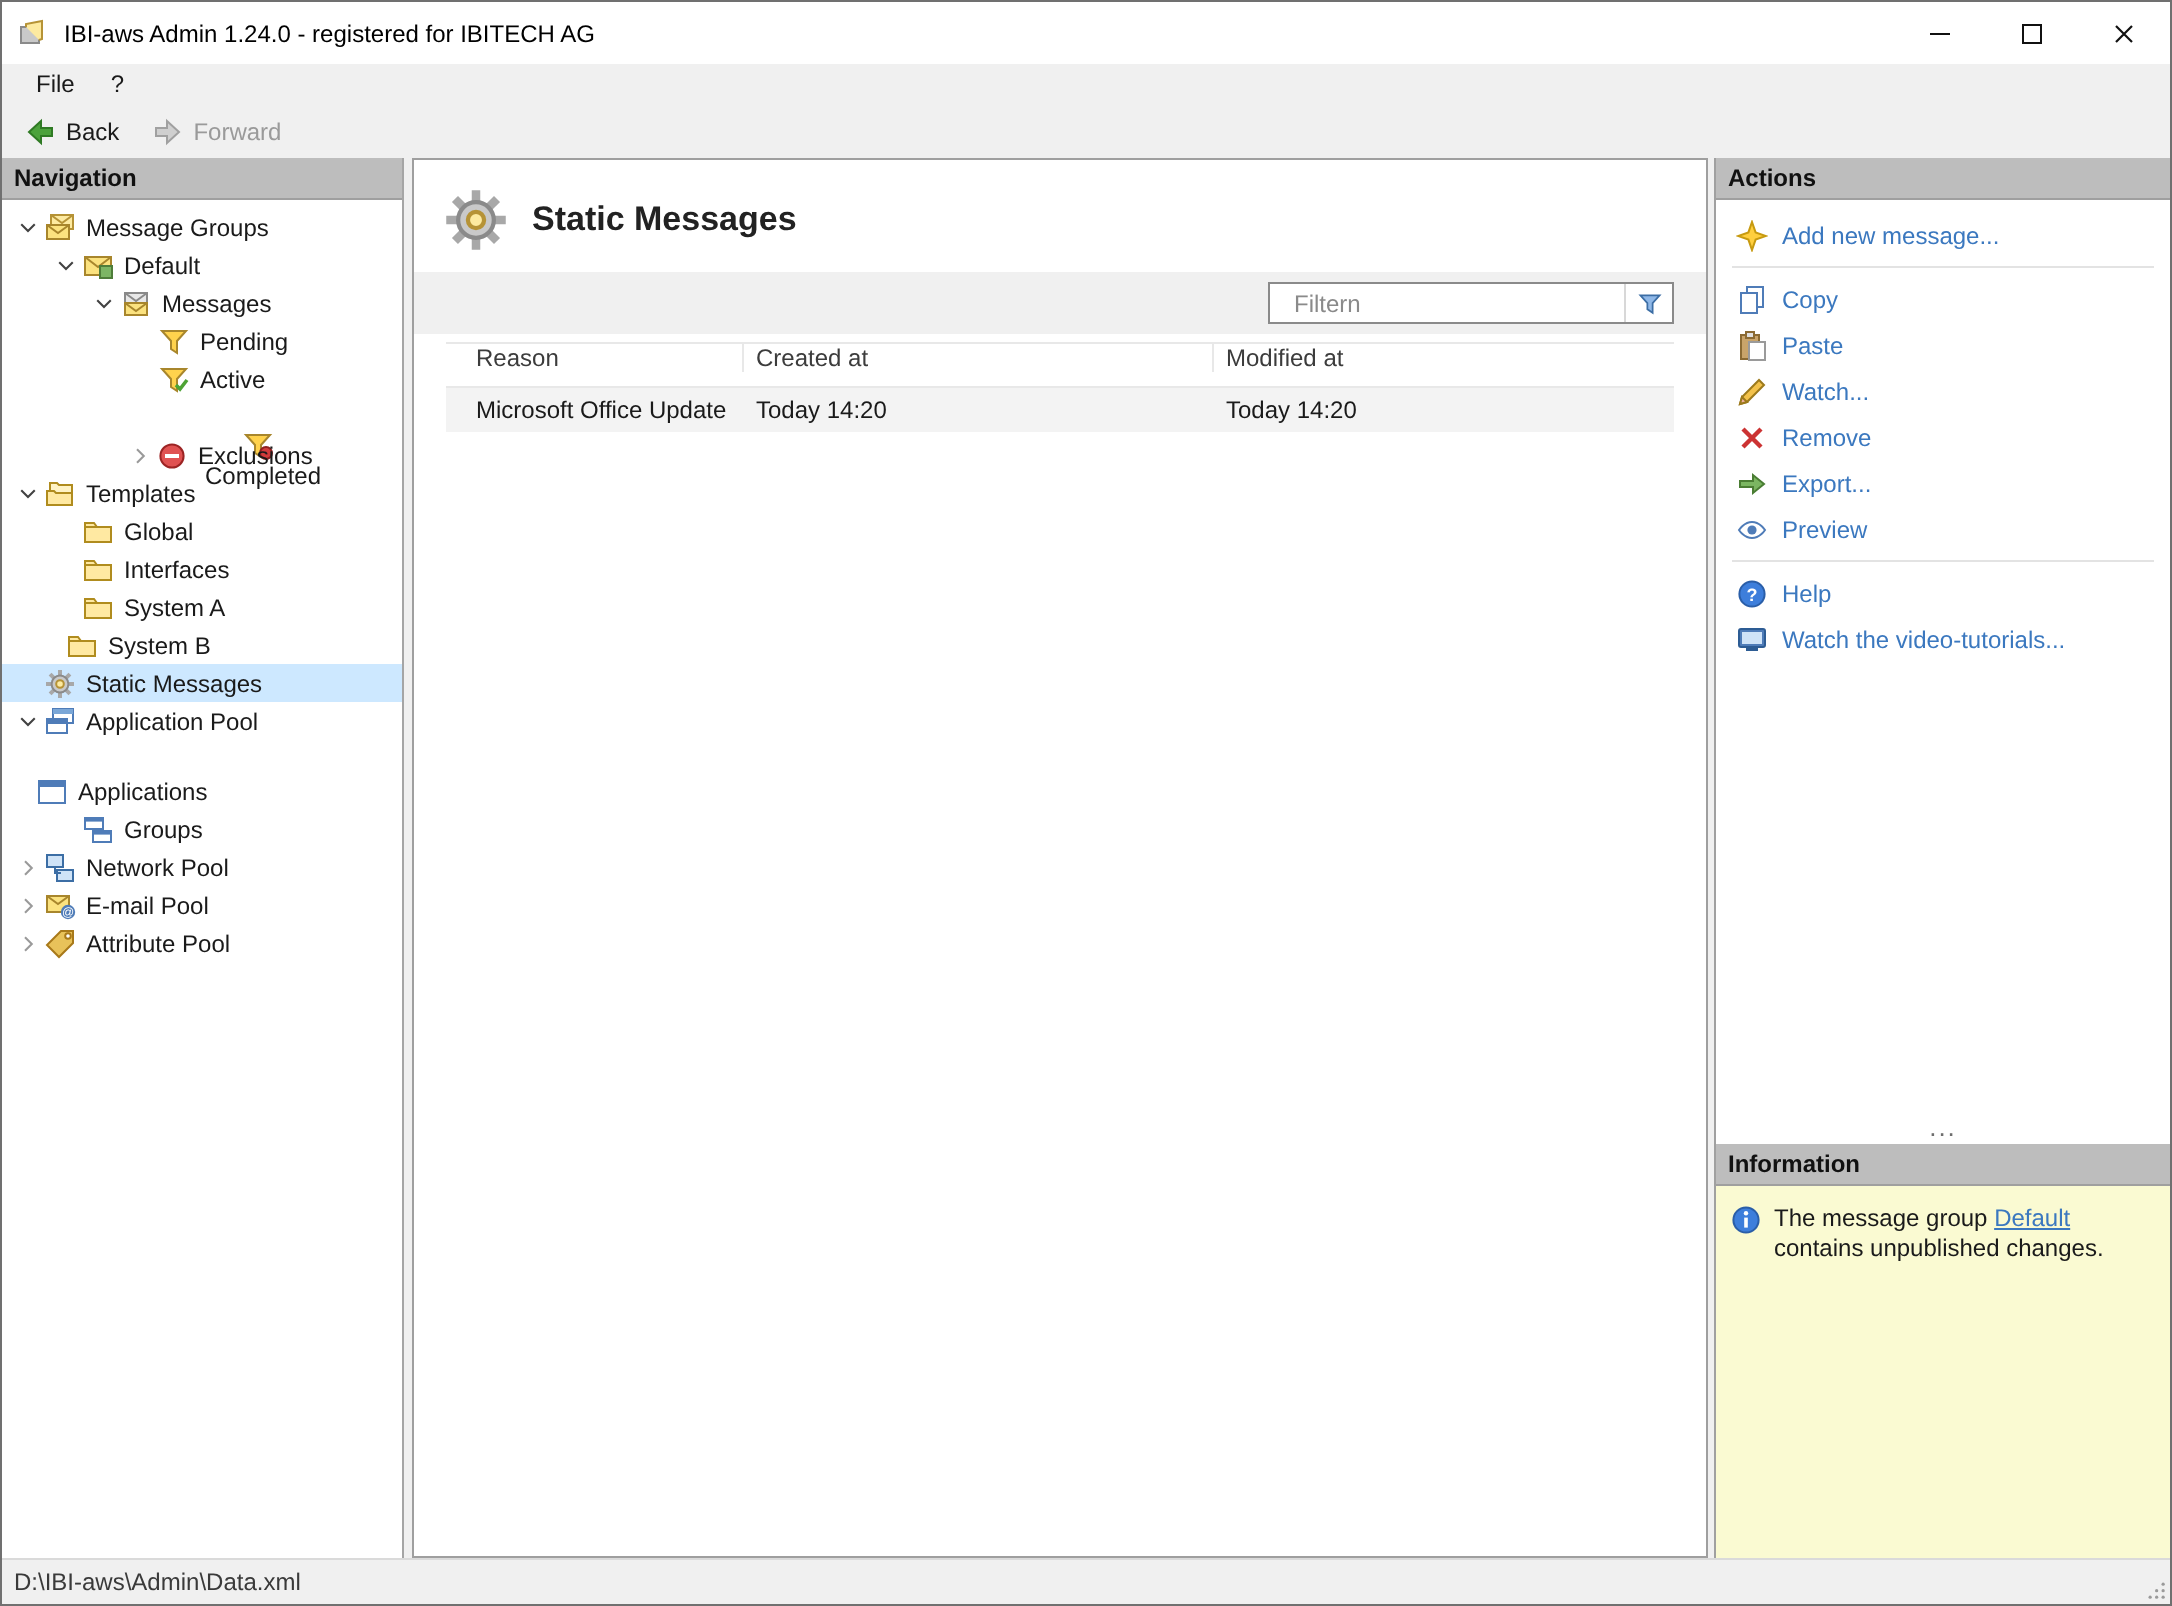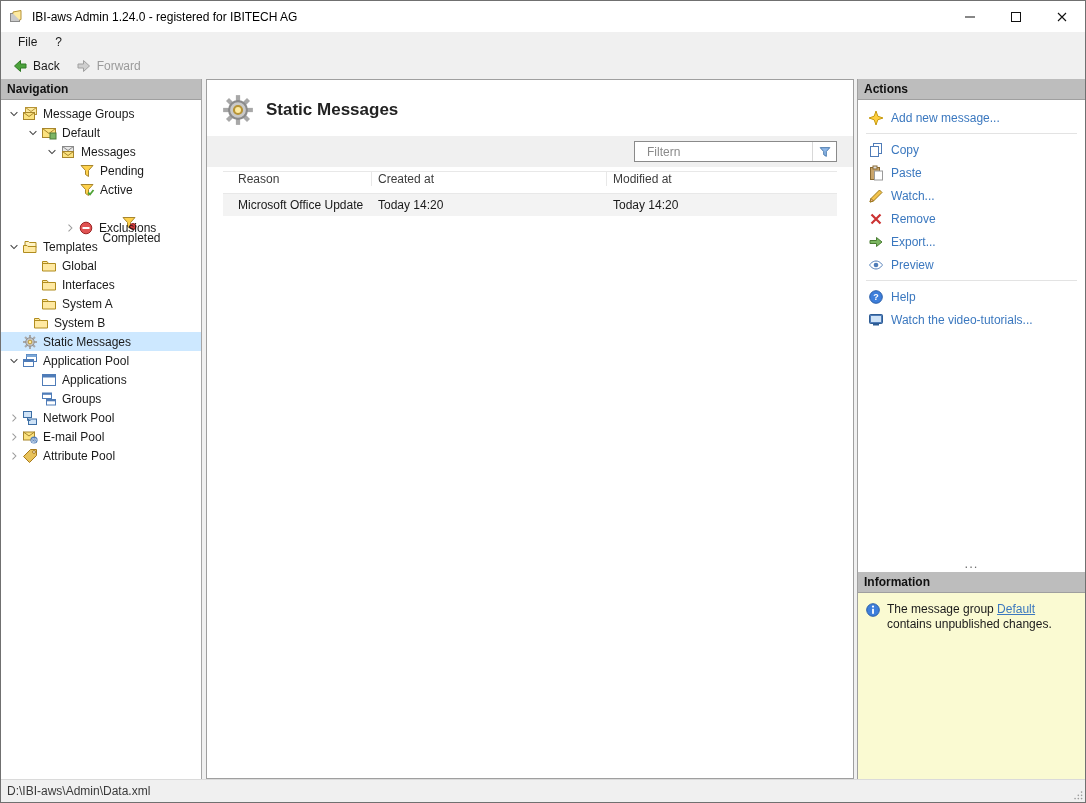--- a/index.html
+++ b/index.html
@@ -318,21 +318,21 @@
             <span class="tree-icon">
               <svg viewBox="0 0 16 16">
                 <rect x="4.5" y="1.5" width="10" height="7" fill="#fff" stroke="#4f7cb8"></rect>
                 <rect x="4.5" y="1.5" width="10" height="2.5" fill="#7ba7d7"></rect>
                 <rect x="1.5" y="6.5" width="10" height="7" fill="#fff" stroke="#4f7cb8"></rect>
                 <rect x="1.5" y="6.5" width="10" height="2.5" fill="#4f7cb8"></rect>
               </svg>
             </span>
             <span class="tree-label">Application Pool</span>
           </div>
-          <div class="tree-row" style="padding-left: 23px;">
+          <div class="tree-row" style=" margin-top: 16px;">
             <span class="expander"></span>
             <span class="tree-icon">
               <svg viewBox="0 0 16 16">
                 <rect x="1.5" y="2.5" width="13" height="11" fill="#fff" stroke="#4f7cb8"></rect>
                 <rect x="1.5" y="2.5" width="13" height="3" fill="#4f7cb8"></rect>
               </svg>
             </span>
             <span class="tree-label">Applications</span>
           </div>
           <div class="tree-row" style="padding-left: 23px;">

